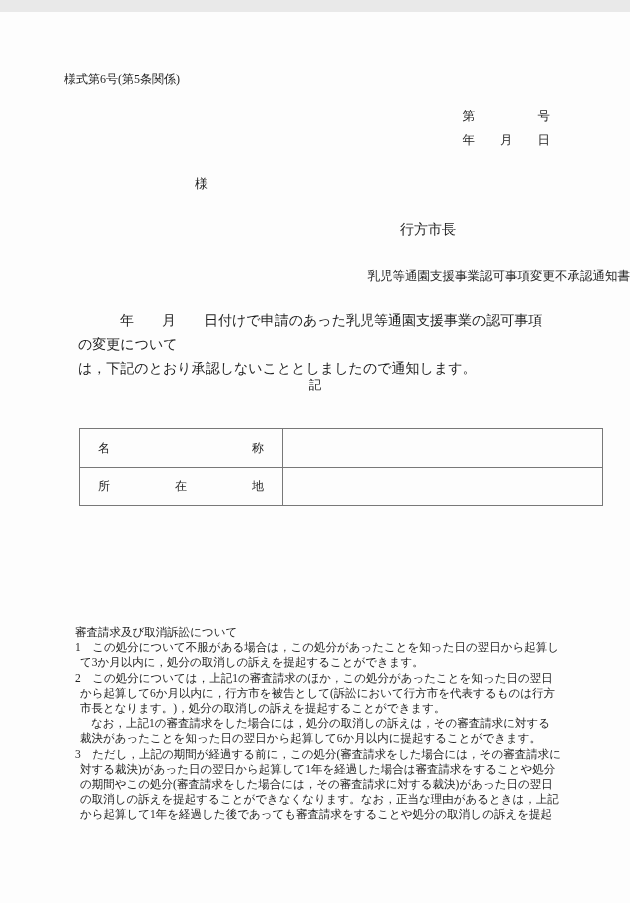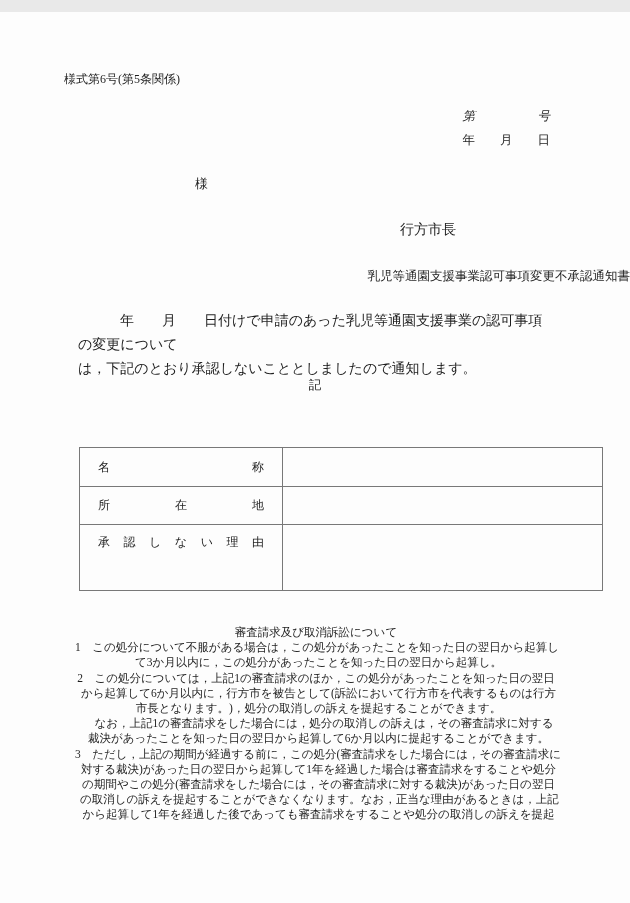--- a/index.html
+++ b/index.html
@@ -10,35 +10,35 @@
     margin: 12px auto;
     background: #fdfdfd;
     color: #1e1e1e;
     font-family: "Liberation Serif", "DejaVu Serif", serif;
     overflow: hidden;
   }
   .abs { position: absolute; }
 
   .form-number { left: 64px; top: 61px; font-size: 12px; line-height: 1; }
 
-  .doc-number  { right: 80px; top: 98px;  font-size: 12.5px; line-height: 1; text-align: right; font-style: italic; }
+  .doc-number  { right: 80px; top: 98px;  font-size: 12.5px; line-height: 1; text-align: right; }
   .date-line   { right: 80px; top: 122px; font-size: 12.5px; line-height: 1; }
 
   .addressee   { left: 195px; top: 165px; font-size: 13px; line-height: 1; }
   .sender      { left: 400px; top: 211px; font-size: 14px; line-height: 1; }
 
   .doc-title   { left: 0; right: 0; top: 258px; text-align: right; font-size: 12.5px; line-height: 1; }
 
   .body-par    { left: 78px; top: 297px; width: 478px; font-size: 14px; line-height: 24px; }
 
   .ki-marker   { left: 0; right: 0; top: 367px; text-align: center; font-size: 12.5px; line-height: 1; }
 
   table.form-table {
     position: absolute;
-    left: 79px; top: 435px;
+    left: 79px; top: 416px;
     width: 473px;
     border-collapse: collapse;
     table-layout: fixed;
     border: 1.5px solid #787878;
   }
   table.form-table td {
     border: 1px solid #787878;
     font-size: 12px;
     vertical-align: middle;
   }
@@ -52,21 +52,20 @@
   tr.r1 { height: 39px; }
   tr.r2 { height: 39px; }
   tr.r3 { height: 38px; }
   tr.r4 { height: 66px; }
   tr.r4 td.label-cell { vertical-align: top; padding-top: 9px; }
 
   .notes {
     left: 75px; top: 613px; width: 482px;
     font-size: 11.5px;
     line-height: 15.2px;
-    text-align: center;
   }
   .note-line { white-space: nowrap; }
   .note-line.cont { padding-left: 5px; }
   .note-line.nao  { padding-left: 16px; }
 </style>
 </head>
 <body>
 
 <div class="page">
 
@@ -90,31 +89,27 @@
   <table class="form-table">
     <tbody>
         <tr class="r1">
       <td class="label-cell">名称</td>
       <td class="value-cell"></td>
     </tr>
     <tr class="r3">
       <td class="label-cell">所在地</td>
       <td class="value-cell"></td>
     </tr>
-    <tr class="r4">
-      <td class="label-cell">承認しない理由</td>
-      <td class="value-cell"></td>
-    </tr>
   </tbody>
     </table>
 
   <div class="abs notes">
     <div class="note-line">審査請求及び取消訴訟について</div>
     <div class="note-line num">1　この処分について不服がある場合は，この処分があったことを知った日の翌日から起算し</div>
-    <div class="note-line cont">て3か月以内に，この処分があったことを知った日の翌日から起算し。</div>
+    <div class="note-line cont">て3か月以内に，処分の取消しの訴えを提起することができます。</div>
     <div class="note-line num">2　この処分については，上記1の審査請求のほか，この処分があったことを知った日の翌日</div>
     <div class="note-line cont">から起算して6か月以内に，行方市を被告として(訴訟において行方市を代表するものは行方</div>
     <div class="note-line cont">市長となります。)，処分の取消しの訴えを提起することができます。</div>
     <div class="note-line nao">なお，上記1の審査請求をした場合には，処分の取消しの訴えは，その審査請求に対する</div>
     <div class="note-line cont">裁決があったことを知った日の翌日から起算して6か月以内に提起することができます。</div>
     <div class="note-line num">3　ただし，上記の期間が経過する前に，この処分(審査請求をした場合には，その審査請求に</div>
     <div class="note-line cont">対する裁決)があった日の翌日から起算して1年を経過した場合は審査請求をすることや処分</div>
     <div class="note-line cont">の期間やこの処分(審査請求をした場合には，その審査請求に対する裁決)があった日の翌日</div>
     <div class="note-line cont">の取消しの訴えを提起することができなくなります。なお，正当な理由があるときは，上記</div>
     <div class="note-line cont">から起算して1年を経過した後であっても審査請求をすることや処分の取消しの訴えを提起</div>

